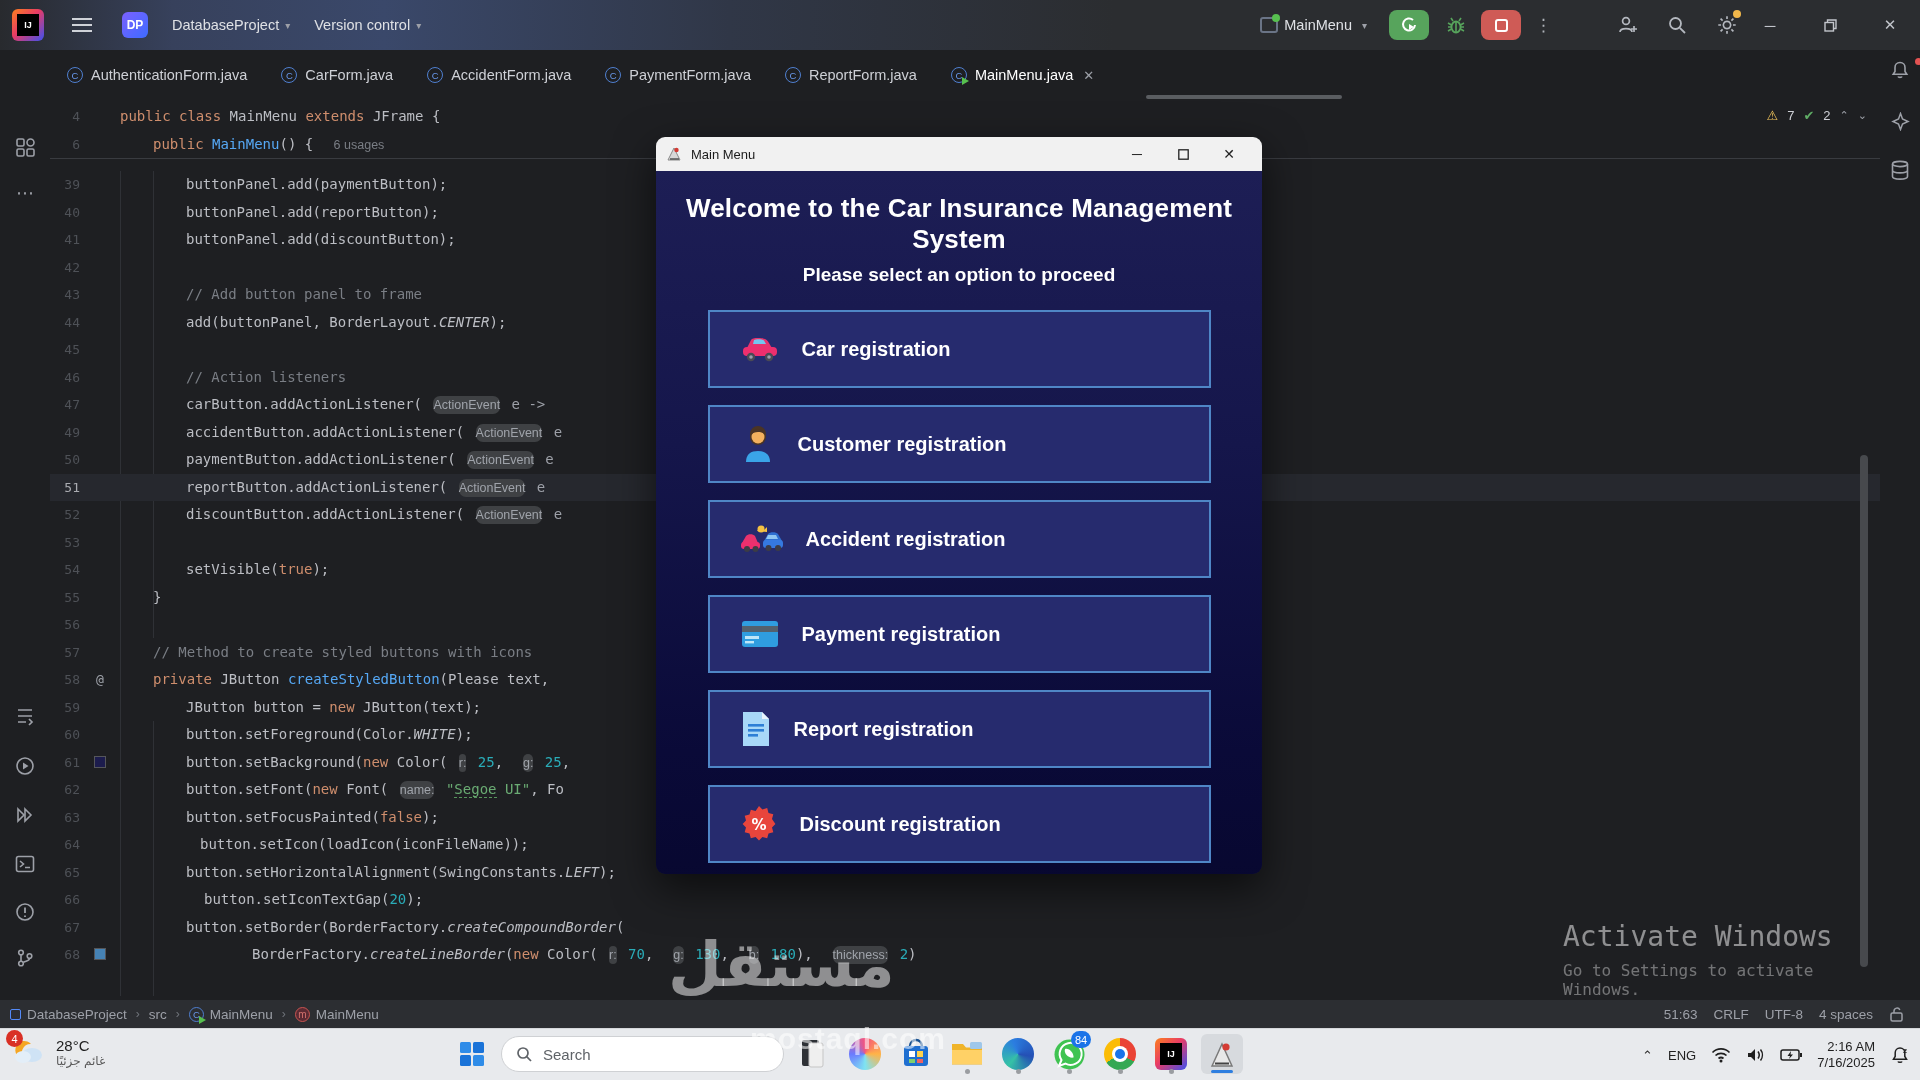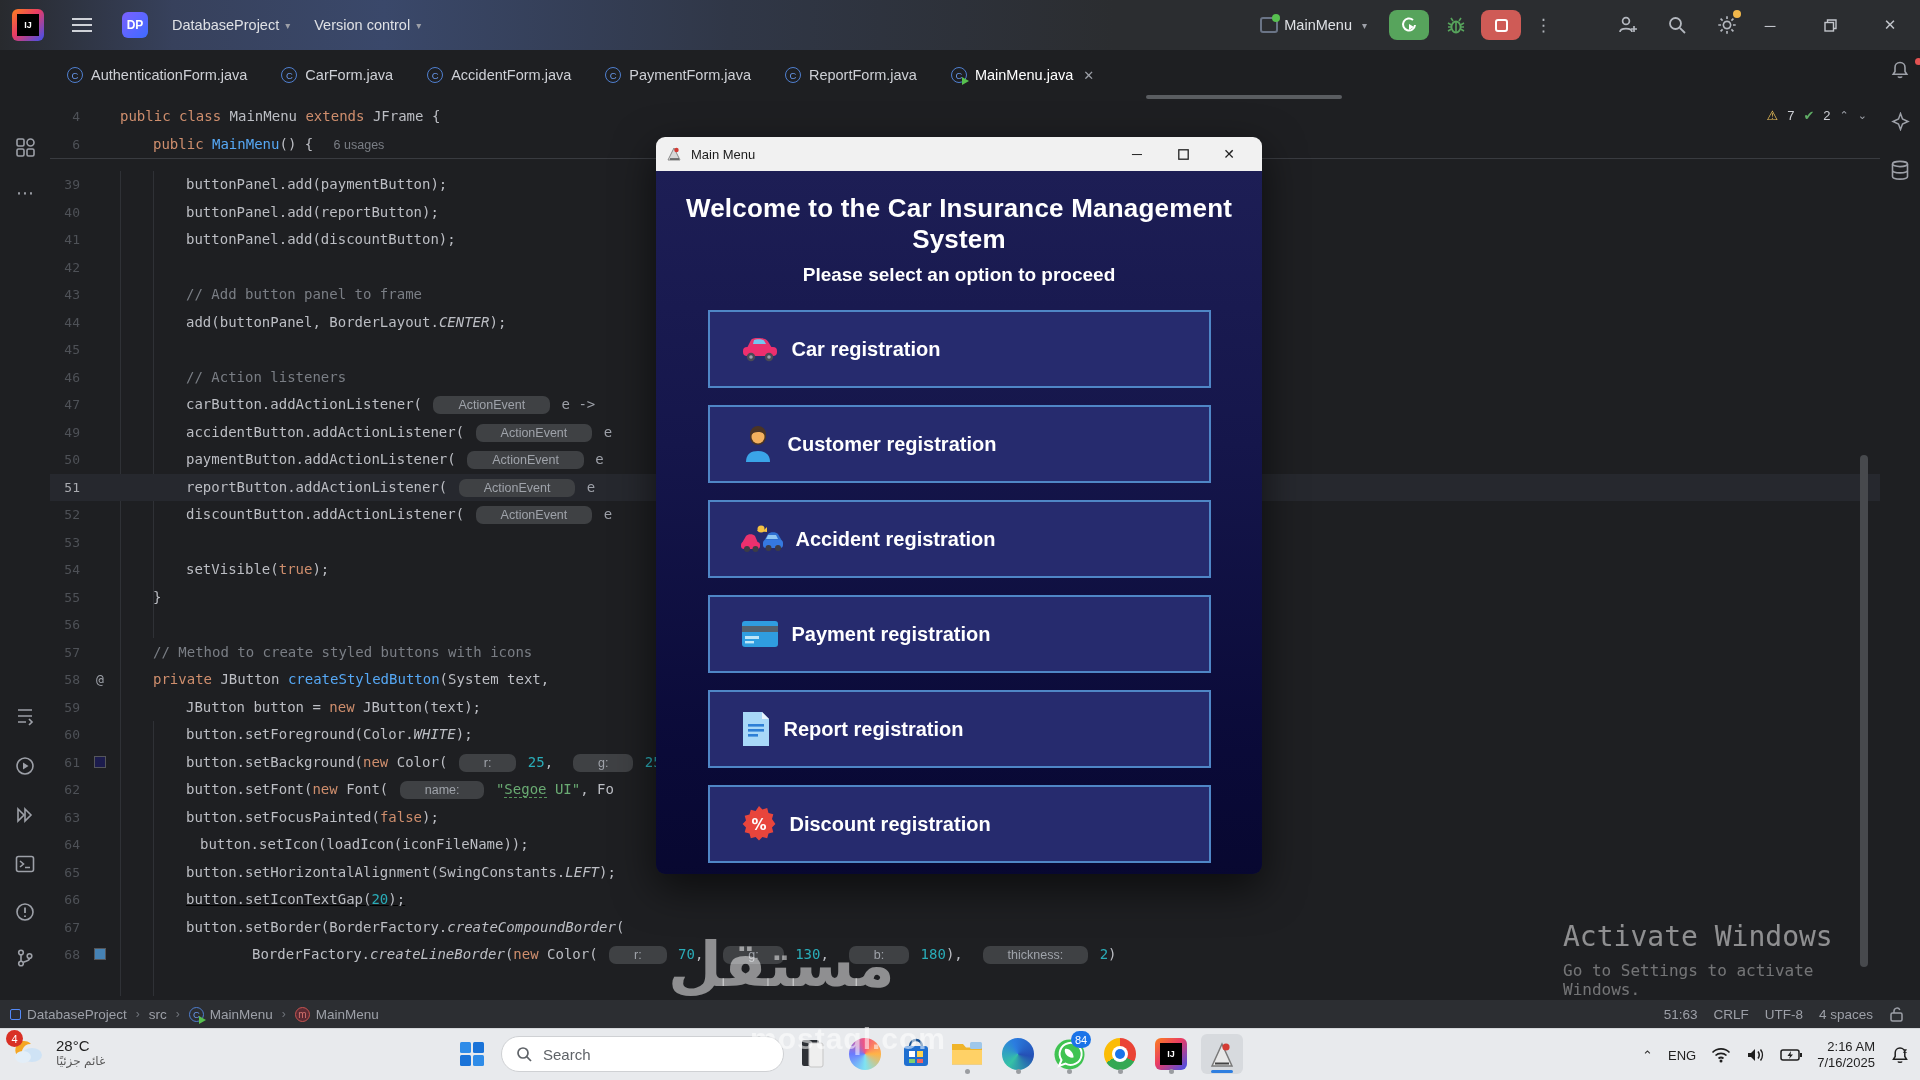--- a/index.html
+++ b/index.html
@@ -59,42 +59,42 @@
   .ln{position:absolute;left:0;top:0;width:30px;text-align:right;color:#4e5157;font-size:13px}
   .code-row.current .ln{color:#a9abb0}
   .gi{position:absolute;left:38px;top:0;width:24px;text-align:center;color:#9da0a8;font-size:13px}
   .sw{display:inline-block;width:12px;height:12px;margin-top:7px;border:1px solid #55565a}
   .sw.navy{background:#1c1c4d}.sw.steel{background:#4682b4}
   .code{margin-left:70px}
   .tk-k{color:#cf8e6d}.tk-t{color:#bcbec4}.tk-c{color:#7a7e85}
   .tk-s{color:#6aab73}.tk-su{color:#6aab73;border-bottom:1.5px dashed #57965c}
   .tk-n{color:#2aacb8}.tk-ct{color:#bcbec4;font-style:italic}.tk-im{color:#bcbec4;font-style:italic}
   .tk-d{color:#56a8f5}.tk-dim{color:#9da0a8}
-  .tk-ch{display:inline-block;background:#3f4144;color:#9fa3aa;border-radius:7px;padding:0 25px;font-family:"Liberation Sans",sans-serif;font-size:12.5px;line-height:18px;margin:0 3px}
+  .tk-ch{display:inline-block;background:#3f4144;color:#9fa3aa;border-radius:7px;padding:0 0;font-family:"Liberation Sans",sans-serif;font-size:12.5px;line-height:18px;margin:0 3px}
   .tk-us{color:#7a7e85;font-family:"Liberation Sans",sans-serif;font-size:12.5px;margin-left:12px}
   .guide{position:absolute;width:1px;background:#2f3136}
   .inspect{position:absolute;top:8px;right:13px;display:flex;align-items:center;gap:9px;color:#ced0d6;font-family:"Liberation Sans",sans-serif;font-size:13px;z-index:4}
   .warn-tri{color:#f2c55c;font-size:13px}
   .ok-check{color:#5fad65;font-size:13px}
   .insp-chev{color:#9da0a8;font-size:11px}
   .vscroll{position:absolute;right:12px;top:355px;width:8px;height:512px;border-radius:4px;background:#47494d;z-index:4}
   .activate{position:absolute;left:1513px;top:820px;color:rgba(255,255,255,.50);font-size:28px;z-index:4}
   .activate .sub{font-size:16px;color:rgba(255,255,255,.38);margin-top:8px}
 
   
   .dialog{position:absolute;left:656px;top:137px;width:606px;height:737px;z-index:30;border-radius:9px;
     box-shadow:0 14px 42px rgba(0,0,0,.6);overflow:hidden}
   .dlg-titlebar{height:34px;background:#f1f1f1;display:flex;align-items:center;padding:0 10px;color:#1b1b1b;font-size:13px;gap:8px}
   .dlg-ctl{margin-left:auto;display:flex}
   .dlg-ctl .c{width:46px;height:34px;display:flex;align-items:center;justify-content:center;color:#222;font-size:14px}
   .dlg-body{height:854px;background:linear-gradient(180deg,#1d1e55 0%,#15164b 32%,#0a0a38 68%,#050527 100%);text-align:center}
   .dlg-head{padding-top:22px;color:#fff;font-size:26px;font-weight:bold;letter-spacing:.2px}
   .dlg-sub{margin-top:9px;color:#fff;font-size:19px;font-weight:bold}
   .dlg-btns{margin-top:24px;display:flex;flex-direction:column;align-items:center;gap:17px}
-  .dlg-btn{width:503px;height:78px;background:#262b6e;border:2px solid #4f86c6;display:flex;align-items:center;padding-left:30px;gap:12px}
+  .dlg-btn{width:503px;height:78px;background:#262b6e;border:2px solid #4f86c6;display:flex;align-items:center;padding-left:30px;gap:22px}
   .dlg-btn .lbl{color:#fff;font-size:20px;font-weight:bold}
   .dlg-btn svg{flex:0 0 auto}
 
   
   .statusbar{position:absolute;left:0;top:1000px;width:1920px;height:28px;background:#2c2e32;display:flex;align-items:center;justify-content:space-between;padding:0 16px 0 10px;color:#9da0a8;font-size:13.5px;z-index:6}
   .crumbs{display:flex;align-items:center;gap:9px}
   .crumb-sep{color:#6f737a;font-size:12px}
   .crumb{display:flex;align-items:center;gap:6px}
   .prj-sq{width:11px;height:11px;border:1.5px solid #548af7;border-radius:2px}
   .m-ico{width:15px;height:15px;border-radius:50%;background:#5b2a33;border:1.5px solid #c75450;color:#d2716d;font-size:10px;display:flex;align-items:center;justify-content:center}
@@ -322,29 +322,29 @@
         <div class="code-row"><span class="ln">47</span><div class="code" style="padding-left: 66px;"><span class="tk-t">carButton.addActionListener( </span><span class="tk-ch">ActionEvent</span><span class="tk-dim"> e -&gt;</span></div></div>
         <div class="code-row"><span class="ln">49</span><div class="code" style="padding-left: 66px;"><span class="tk-t">accidentButton.addActionListener( </span><span class="tk-ch">ActionEvent</span><span class="tk-dim"> e</span></div></div>
         <div class="code-row"><span class="ln">50</span><div class="code" style="padding-left: 66px;"><span class="tk-t">paymentButton.addActionListener( </span><span class="tk-ch">ActionEvent</span><span class="tk-dim"> e</span></div></div>
         <div class="code-row current"><span class="ln">51</span><div class="code" style="padding-left: 66px;"><span class="tk-t">reportButton.addActionListener( </span><span class="tk-ch">ActionEvent</span><span class="tk-dim"> e</span></div></div>
         <div class="code-row"><span class="ln">52</span><div class="code" style="padding-left: 66px;"><span class="tk-t">discountButton.addActionListener( </span><span class="tk-ch">ActionEvent</span><span class="tk-dim"> e</span></div></div>
         <div class="code-row"><span class="ln">53</span><div class="code" style="padding-left: 66px;"></div></div>
         <div class="code-row"><span class="ln">54</span><div class="code" style="padding-left: 66px;"><span class="tk-t">setVisible(</span><span class="tk-k">true</span><span class="tk-t">);</span></div></div>
         <div class="code-row"><span class="ln">55</span><div class="code" style="padding-left: 33px;"><span class="tk-t">}</span></div></div>
         <div class="code-row"><span class="ln">56</span><div class="code" style="padding-left: 33px;"></div></div>
         <div class="code-row"><span class="ln">57</span><div class="code" style="padding-left: 33px;"><span class="tk-c">// Method to create styled buttons with icons</span></div></div>
-        <div class="code-row"><span class="ln">58</span><span class="gi">@</span><div class="code" style="padding-left: 33px;"><span class="tk-k">private </span><span class="tk-t">JButton </span><span class="tk-d">createStyledButton</span><span class="tk-t">(System text,</span></div></div>
+        <div class="code-row"><span class="ln">58</span><span class="gi">@</span><div class="code" style="padding-left: 33px;"><span class="tk-k">private </span><span class="tk-t">JButton </span><span class="tk-d">createStyledButton</span><span class="tk-t">(Please text,</span></div></div>
         <div class="code-row"><span class="ln">59</span><div class="code" style="padding-left: 66px;"><span class="tk-t">JButton button = </span><span class="tk-k">new </span><span class="tk-t">JButton(text);</span></div></div>
         <div class="code-row"><span class="ln">60</span><div class="code" style="padding-left: 66px;"><span class="tk-t">button.setForeground(Color.</span><span class="tk-ct">WHITE</span><span class="tk-t">);</span></div></div>
         <div class="code-row"><span class="ln">61</span><span class="gi"><span class="sw navy"></span></span><div class="code" style="padding-left: 66px;"><span class="tk-t">button.setBackground(</span><span class="tk-k">new </span><span class="tk-t">Color( </span><span class="tk-ch">r:</span><span class="tk-n"> 25</span><span class="tk-t">,  </span><span class="tk-ch">g:</span><span class="tk-n"> 25</span><span class="tk-t">,</span></div></div>
         <div class="code-row"><span class="ln">62</span><div class="code" style="padding-left: 66px;"><span class="tk-t">button.setFont(</span><span class="tk-k">new </span><span class="tk-t">Font( </span><span class="tk-ch">name:</span><span class="tk-s"> "</span><span class="tk-su">Segoe</span><span class="tk-s"> UI"</span><span class="tk-t">, Fo</span></div></div>
         <div class="code-row"><span class="ln">63</span><div class="code" style="padding-left: 66px;"><span class="tk-t">button.setFocusPainted(</span><span class="tk-k">false</span><span class="tk-t">);</span></div></div>
         <div class="code-row"><span class="ln">64</span><div class="code" style="padding-left: 80px;"><span class="tk-t">button.setIcon(loadIcon(iconFileName));</span></div></div>
         <div class="code-row"><span class="ln">65</span><div class="code" style="padding-left: 66px;"><span class="tk-t">button.setHorizontalAlignment(SwingConstants.</span><span class="tk-ct">LEFT</span><span class="tk-t">);</span></div></div>
-        <div class="code-row"><span class="ln">66</span><div class="code" style="padding-left: 66px; text-decoration: underline;"><span class="tk-t">button.setIconTextGap(</span><span class="tk-n">20</span><span class="tk-t">);</span></div></div>
+        <div class="code-row"><span class="ln">66</span><div class="code" style="padding-left: 84px;"><span class="tk-t">button.setIconTextGap(</span><span class="tk-n">20</span><span class="tk-t">);</span></div></div>
         <div class="code-row"><span class="ln">67</span><div class="code" style="padding-left: 66px;"><span class="tk-t">button.setBorder(BorderFactory.</span><span class="tk-im">createCompoundBorder</span><span class="tk-t">(</span></div></div>
         <div class="code-row"><span class="ln">68</span><span class="gi"><span class="sw steel"></span></span><div class="code" style="padding-left: 132px;"><span class="tk-t">BorderFactory.</span><span class="tk-im">createLineBorder</span><span class="tk-t">(</span><span class="tk-k">new </span><span class="tk-t">Color( </span><span class="tk-ch">r:</span><span class="tk-n"> 70</span><span class="tk-t">,  </span><span class="tk-ch">g:</span><span class="tk-n"> 130</span><span class="tk-t">,  </span><span class="tk-ch">b:</span><span class="tk-n"> 180</span><span class="tk-t">),  </span><span class="tk-ch">thickness:</span><span class="tk-n"> 2</span><span class="tk-t">)</span></div></div>
       </div>
     <div class="inspect">
       <span class="warn-tri">⚠</span>
       <span>7</span>
       <span class="ok-check">✔</span>
       <span>2</span>
       <span class="insp-chev">⌃</span>
       <span class="insp-chev">⌄</span>

